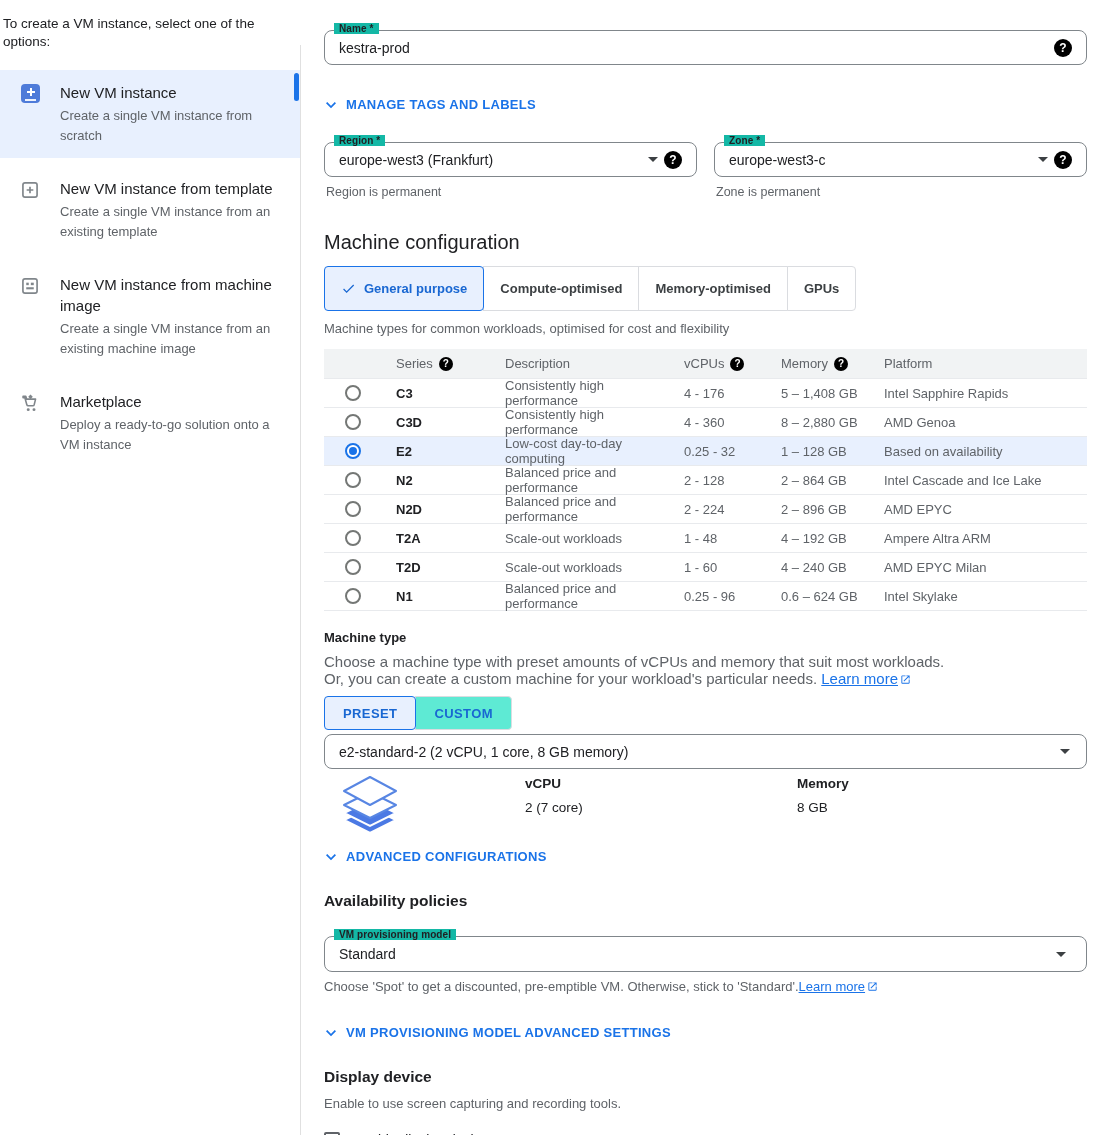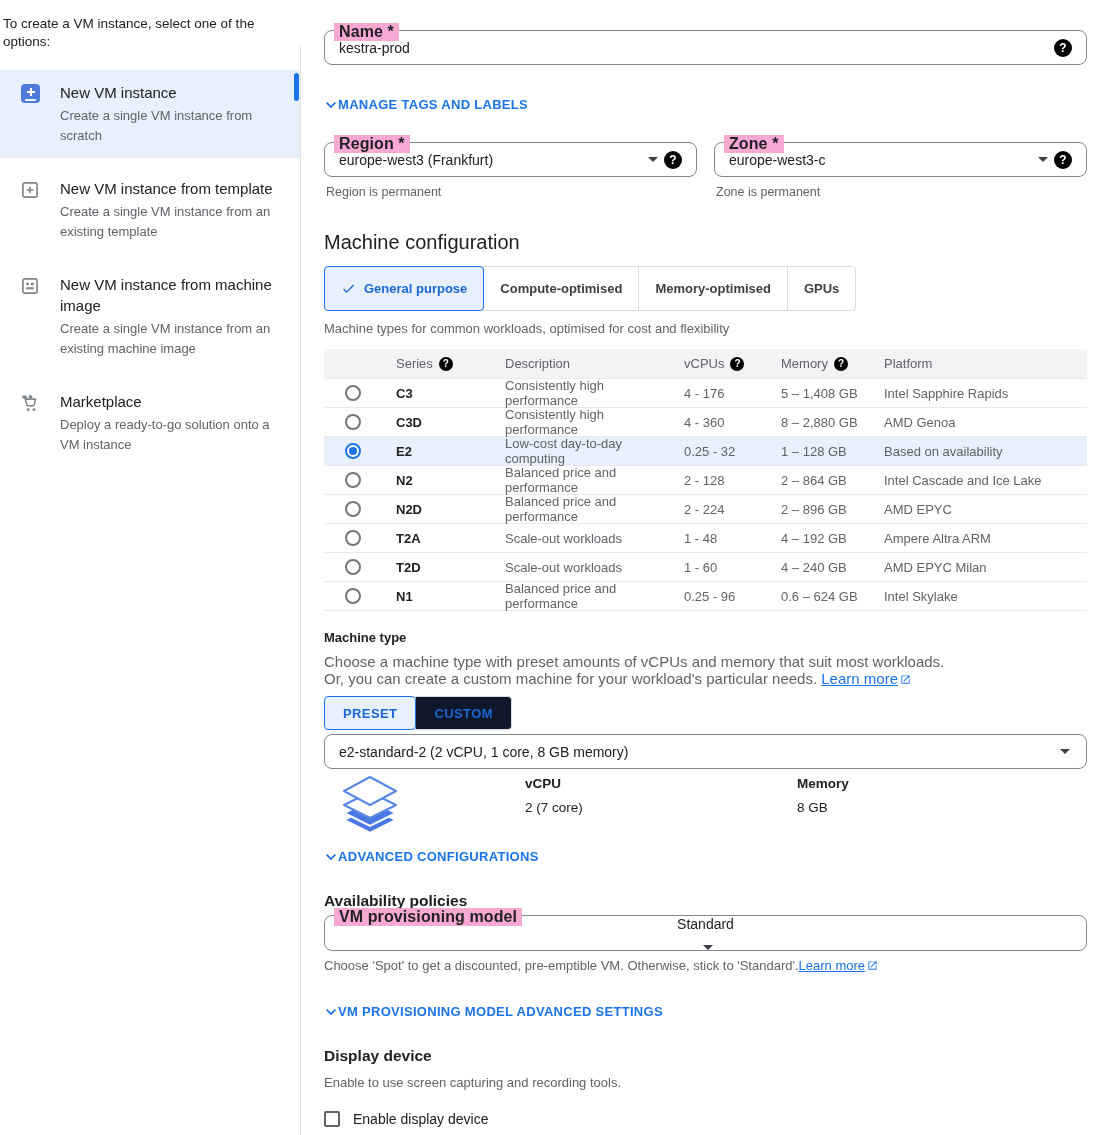--- a/index.html
+++ b/index.html
@@ -30,33 +30,33 @@
   .icon-vm-plus:before { left:9px; top:4px; width:2px; height:8px; }
   .icon-vm-plus:after { left:6px; top:7px; width:8px; height:2px; }
   .icon-vm-plus .feet { position:absolute; bottom:2px; left:4px; width:11px; height:2px; background:#fff; opacity:.9; }
 
   
   .main { position:absolute; left:324px; top:0; width:763px; }
 
   
   .ofield { position:relative; border:1px solid #80868b; border-radius:8px; background:#fff; height:35px;
             display:flex; align-items:center; padding:0 14px; cursor:text; }
-  .ofield .flabel { position:absolute; top:-8px; left:9px; background:#f9a8d4; padding:0 5px;
-                    font-size:16px; font-weight:bold; color:#202124; letter-spacing:.1px; white-space:nowrap; }
+  .ofield .flabel { position:absolute; top:-8px; left:9px; background:#14b8a6; padding:0 5px;
+                    font-size:10px; font-weight:bold; color:#202124; letter-spacing:.1px; white-space:nowrap; }
   .ofield .fvalue { font-size:14px; color:#202124; flex:1 1 auto; white-space:nowrap; overflow:hidden; }
   .caret { width:0; height:0; border-left:5px solid transparent; border-right:5px solid transparent;
            border-top:5px solid #3c4043; margin:0 6px 0 10px; flex:0 0 auto; }
   .qmark { width:18px; height:18px; border-radius:50%; background:#000; color:#fff; font-size:12px; font-weight:bold;
            display:flex; align-items:center; justify-content:center; flex:0 0 auto; cursor:pointer; }
   .qmark.small { width:14px; height:14px; font-size:10px; }
 
   .name-row { margin-top:30px; }
   .name-row .qmark { margin-left:10px; }
 
-  .expander { display:flex; align-items:center; gap:0; cursor:pointer; color:#1a73e8;
+  .expander { display:flex; align-items:center; gap:8px; cursor:pointer; color:#1a73e8;
               font-size:13px; font-weight:bold; letter-spacing:.3px; }
   .expander svg { flex:0 0 auto; }
   .exp-tags { margin-top:32px; }
 
   .geo-row { margin-top:30px; display:flex; gap:17px; }
   .geo-field { width:373px; }
   .geo-helper { font-size:12.5px; color:#5f6368; margin-top:8px; padding-left:2px; }
 
   .h-machine-config { margin-top:32px; font-size:20px; font-weight:normal; color:#202124; }
 
@@ -91,40 +91,40 @@
   .radio.checked:after { content:""; position:absolute; left:2px; top:2px; width:8px; height:8px;
                          border-radius:50%; background:#1a73e8; }
 
   .h-small { margin-top:19px; font-size:13px; font-weight:bold; color:#202124; }
   .mt-para { margin-top:9px; font-size:15px; line-height:16.5px; color:#5f6368; }
   .link { color:#1a73e8; text-decoration:underline; cursor:pointer; }
   .ext-ico { display:inline-block; vertical-align:-1px; margin-left:2px; }
 
   .preset-tabs { margin-top:9px; display:flex; }
   .pc-tab { height:34px; display:flex; align-items:center; padding:0 18px; border:1px solid #dadce0;
-            background:#0f172a; color:#1967d2; font-size:13px; font-weight:bold; letter-spacing:.4px;
+            background:#5eead4; color:#1967d2; font-size:13px; font-weight:bold; letter-spacing:.4px;
             cursor:pointer; margin-left:-1px; }
   .pc-tab:first-child { margin-left:0; border-radius:4px 0 0 4px; }
   .pc-tab:last-child { border-radius:0 4px 4px 0; }
   .pc-tab.selected { background:#e8f0fe; border:1px solid #1a73e8; z-index:2; border-radius:4px; }
 
   .mt-select { margin-top:4px; height:35px; cursor:pointer; }
   .mt-select .caret { margin-right:2px; }
 
   .spec-row { position:relative; height:64px; margin-top:4px; }
   .spec-icon { position:absolute; left:16px; top:0; }
   .spec-block { position:absolute; top:3px; }
   .spec-block.vcpu { left:201px; }
   .spec-block.mem { left:473px; }
   .spec-label { font-size:13.5px; font-weight:bold; color:#202124; }
   .spec-value { font-size:13.5px; color:#202124; margin-top:9px; }
 
   .exp-adv { margin-top:12px; }
   .h-section { margin-top:28px; font-size:15.5px; font-weight:bold; color:#202124; }
-  .prov-field { margin-top:5px; height:36px; cursor:pointer;flex-direction:column; }
+  .prov-field { margin-top:26px; height:36px; cursor:pointer; }
   .prov-helper { margin-top:7px; font-size:13px; color:#5f6368; }
   .exp-prov { margin-top:31px; }
   .dd-caption { margin-top:10px; font-size:13px; color:#5f6368; }
 
   .cb-row { margin-top:21px; display:flex; align-items:center; gap:13px; cursor:pointer; }
   .checkbox { width:16px; height:16px; border:2px solid #5f6368; border-radius:2px; background:#fff; flex:0 0 auto; }
   .cb-label { font-size:14px; color:#202124; }
 </style>
 </head>
 <body>

